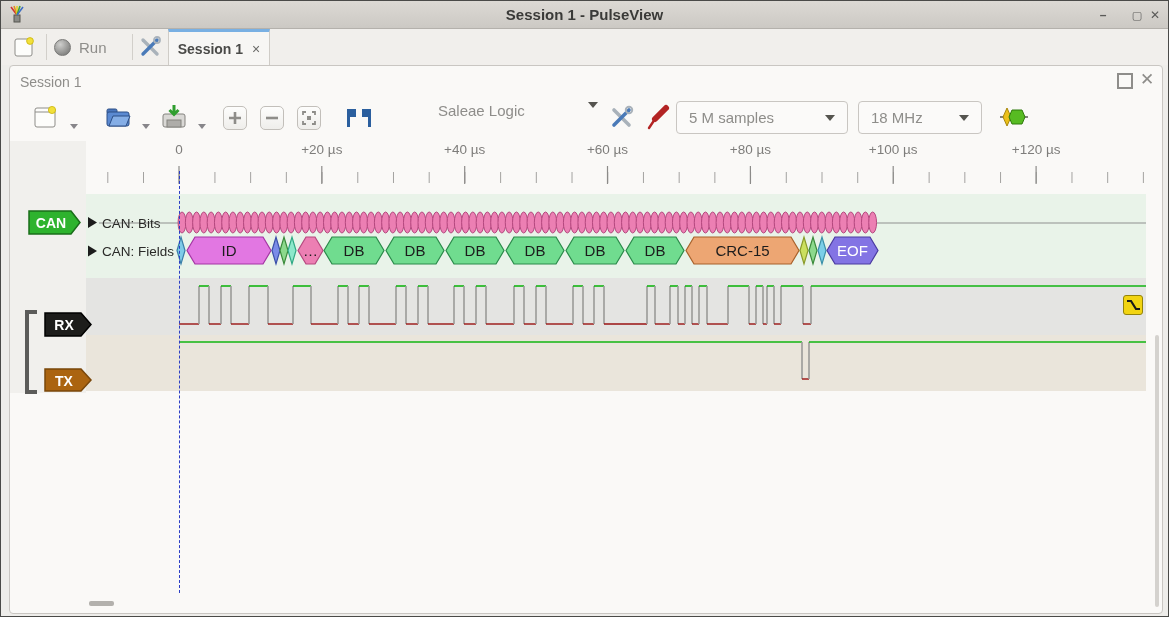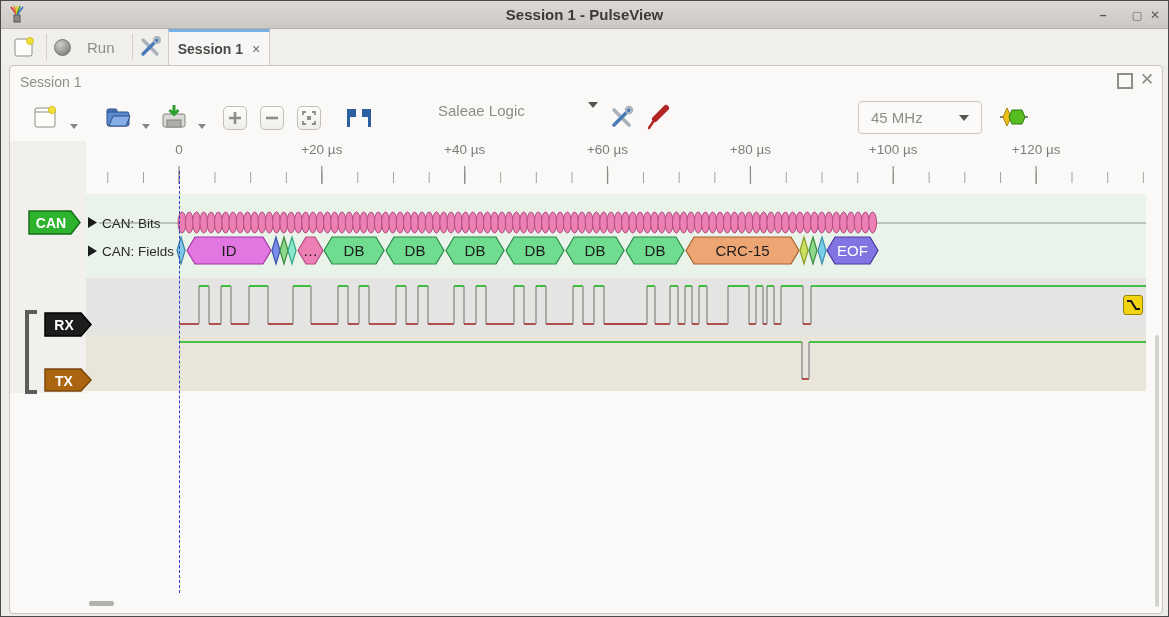--- a/index.html
+++ b/index.html
@@ -13,21 +13,21 @@
     background:linear-gradient(#dcd9d4,#ccc9c4);border-bottom:1px solid #b4b1ac;}
   .titlebar .title{position:absolute;left:0;right:0;top:5px;text-align:center;
     font-size:15px;font-weight:bold;color:#3a3a38;}
   .win-btn{position:absolute;top:6px;width:16px;height:16px;color:#5a5a58;
     font-size:12px;line-height:16px;text-align:center;font-weight:bold;}
   .app-icon{position:absolute;left:6px;top:3px;}
   
   .maintoolbar{position:absolute;left:1px;top:28px;width:1167px;height:36px;background:#f1efec;}
   .tb-sep{position:absolute;top:5px;width:1px;height:26px;background:#d2cfca;}
   .icon-btn{position:absolute;cursor:default;}
-  .run-btn{position:absolute;left:52px;top:4px;height:28px;display:flex;align-items:center;gap:16px;}
+  .run-btn{position:absolute;left:52px;top:4px;height:28px;display:flex;align-items:center;gap:8px;}
   .run-label{font-size:15px;color:#8e8d8a;}
   .sphere{width:15px;height:15px;border-radius:50%;
     background:radial-gradient(circle at 35% 30%,#cfcfcd,#8a8a88 70%,#6e6e6c);border:1px solid #787876;}
   .tab{position:absolute;left:166px;top:0px;width:102px;height:36px;background:#f7f6f4;
     border-left:1px solid #cfccc7;border-right:1px solid #cfccc7;border-top:3px solid #79b0e3;
     box-sizing:border-box;display:flex;align-items:center;justify-content:center;gap:9px;}
   .tab-label{font-size:14px;font-weight:bold;color:#4a4a48;}
   .tab-close{font-size:14px;color:#6a6a68;}
   
   .dock{position:absolute;left:8px;top:64px;width:1152px;height:547px;background:#faf9f7;
@@ -168,22 +168,26 @@
       <circle cx="21" cy="6" r="3.2" fill="none" stroke="#a9b2ba" stroke-width="2"></circle>
     </svg>
   </div>
   <div class="icon-btn" style="left:636px;top:37px">
     <svg width="26" height="28">
       <line x1="20" y1="5" x2="9" y2="16" stroke="#b32424" stroke-width="6" stroke-linecap="round"></line>
       <line x1="9" y1="16" x2="3" y2="25" stroke="#b32424" stroke-width="2.4" stroke-linecap="round"></line>
     </svg>
   </div>
 
+  <div class="combo" style="left:666px;top:35px;width:172px">
+    <span class="combo-label">5 M samples</span>
+    <span class="caret"></span>
+  </div>
   <div class="combo" style="left:848px;top:35px;width:124px">
-    <span class="combo-label">45 MHz</span>
+    <span class="combo-label">18 MHz</span>
     <span class="caret"></span>
   </div>
 
   <div class="icon-btn" style="left:988px;top:40px">
     <svg width="32" height="22">
       <line x1="2" y1="11" x2="30" y2="11" stroke="#5a5a56" stroke-width="1.5"></line>
       <polygon points="9,2 13,11 9,20 5,11" fill="#ecc019" stroke="#a8860a"></polygon>
       <polygon points="14,4 24,4 27,11 24,18 14,18 11,11" fill="#57bb22" stroke="#2f7a0a"></polygon>
     </svg>
   </div>

